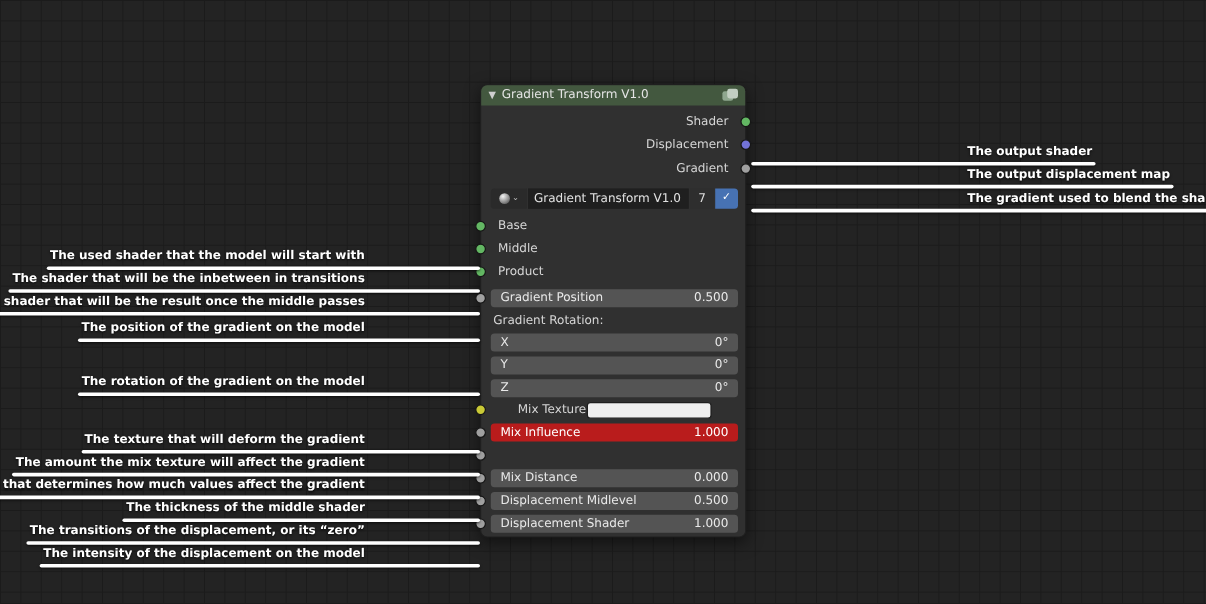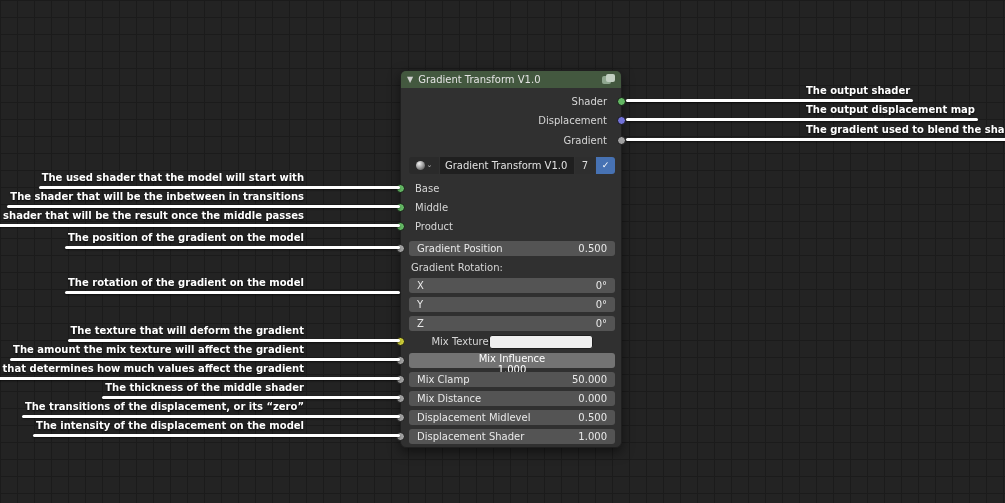--- a/index.html
+++ b/index.html
@@ -33,33 +33,33 @@
   .out{right:14px;text-align:left;}
   .in{left:14px;}
   .socket{position:absolute;width:9px;height:9px;border-radius:50%;border:1px solid #161616;box-sizing:border-box;}
   .sock-l{left:-5px;} .sock-r{right:-5px;}
   .green{background:#63b763;} .blue{background:#7272d8;} .gray{background:#a0a0a0;} .yellow{background:#c9c936;}
   .field{
     position:absolute;left:8px;width:206px;height:15px;background:#545454;border-radius:3px;
     display:flex;justify-content:space-between;align-items:center;
     padding:0 8px;box-sizing:border-box;font-size:10px;color:#e9e9e9;white-space:nowrap;
   }
-  .field.sel{background:#737373;color:#fff;flex-direction:column;}
+  .field.sel{background:#b91c1c;color:#fff;}
   .subhead{position:absolute;left:10px;font-size:10px;color:#d6d6d6;height:15px;line-height:15px;}
   .mixtex{position:absolute;left:8px;width:206px;height:15px;display:flex;align-items:center;justify-content:center;font-size:10px;color:#d6d6d6;}
   .swatch{width:104px;height:14px;background:#efefef;border-radius:3px;border:1px solid #1f1f1f;box-sizing:border-box;}
   .gsel{position:absolute;left:8px;top:86px;width:206px;height:17px;display:flex;align-items:stretch;gap:1px;font-size:10px;}
   .browse{width:30px;background:#2a2a2a;border-radius:3px 0 0 3px;display:flex;align-items:center;justify-content:center;gap:2px;color:#bbb;}
   .sphere{width:9px;height:9px;border-radius:50%;background:radial-gradient(circle at 35% 30%, #f2f2f2, #909090 55%, #3a3a3a);}
   .chev{font-size:7px;line-height:9px;}
   .gname{flex:1;background:#1f1f1f;color:#e2e2e2;line-height:17px;padding:0 5px;white-space:nowrap;overflow:hidden;}
   .gcount{width:20px;background:#2e2e2e;color:#ddd;text-align:center;line-height:17px;}
   .gcheck{width:19px;background:#4772b3;border-radius:0 3px 3px 0;color:#fff;text-align:center;line-height:17px;font-size:9px;}
   
-  .ann{position:absolute;font-weight:bold;font-size:10px;color:#ffffff;}
+  .ann{position:absolute;font-weight:bold;font-size:10px;color:#ffffff;margin-top:36px;}
   .ann .txt{display:block;line-height:12px;white-space:nowrap;text-shadow:0 1px 2px rgba(0,0,0,.8);}
   .ann .bar{height:3px;background:#ffffff;border-radius:2px;margin-top:2px;box-shadow:0 1px 2px rgba(0,0,0,.6);}
   .ann-left{right:605px;}
   .ann-left .txt{padding-right:96px;padding-left:3px;text-align:right;}
   .ann-right{left:626px;}
   .ann-right .txt{padding-left:180px;padding-right:3px;text-align:left;}
 </style>
 </head>
 <body>
 
@@ -115,24 +115,20 @@
     </div>
 
     <div class="mixtex" style="top:263px">
       <span>Mix Texture</span>
       <span class="swatch"></span>
     </div>
 
     <div class="field sel" style="top:282px">
       <span>Mix Influence</span>
       <span>1.000</span>
-    </div>
-    <div class="field" style="top:301px">
-      <span>Mix Clamp</span>
-      <span>50.000</span>
     </div>
     <div class="field" style="top:320px">
       <span>Mix Distance</span>
       <span>0.000</span>
     </div>
     <div class="field" style="top:339px">
       <span>Displacement Midlevel</span>
       <span>0.500</span>
     </div>
     <div class="field" style="top:358px">

